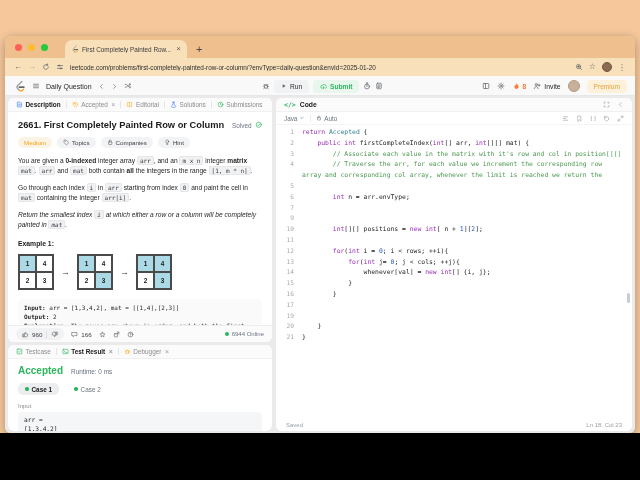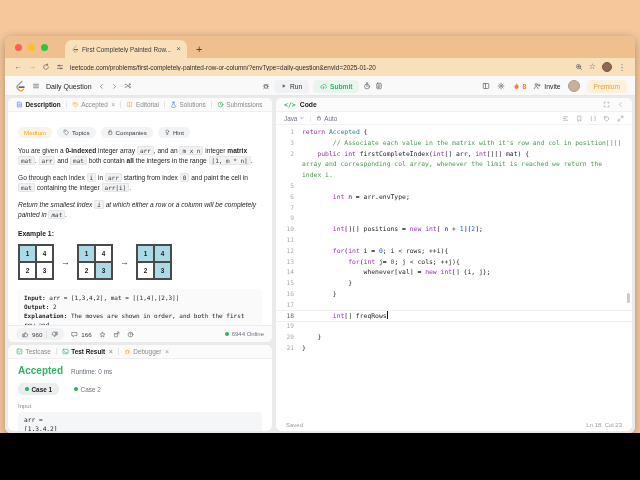--- a/index.html
+++ b/index.html
@@ -316,20 +316,32 @@
               <span class="ic ti" style="color: rgb(45, 181, 93);">
                 <svg viewBox="0 0 16 16" fill="none" stroke="currentColor" stroke-width="1.4" stroke-linecap="round" stroke-linejoin="round">
                   <circle cx="8" cy="8" r="5.5"></circle>
                   <path d="M8 5v3.2l2.2 1.3"></path>
                 </svg>
               </span>
               <span>Submissions</span>
             </span>
           </div>
         <div class="desc-body">
+          <div class="trow">
+            <span class="dtitle">2661. First Completely Painted Row or Column</span>
+            <span class="solved">
+              <span>Solved</span>
+              <span class="ic">
+                  <svg viewBox="0 0 16 16" fill="none" stroke="currentColor" stroke-width="1.4" stroke-linecap="round" stroke-linejoin="round">
+                    <circle cx="8" cy="8" r="5.5"></circle>
+                    <path d="M5.5 8.2l1.8 1.8 3.2-3.8"></path>
+                  </svg>
+                </span>
+            </span>
+          </div>
           <div class="badges" id="badges">
               <span class="badge medium">
                 <span>Medium</span>
               </span>
               <span class="badge">
                 <span class="ic">
                   <svg viewBox="0 0 16 16" fill="none" stroke="currentColor" stroke-width="1.4" stroke-linecap="round" stroke-linejoin="round">
                     <path d="M2.5 7.5V2.5h5L14 9l-5 5z"></path>
                     <circle cx="5.5" cy="5.5" r="1" fill="currentColor" stroke="none"></circle>
                   </svg>
@@ -557,37 +569,36 @@
             <span class="ic tbic">
                 <svg viewBox="0 0 16 16" fill="none" stroke="currentColor" stroke-width="1.4" stroke-linecap="round" stroke-linejoin="round">
                   <path d="M9.5 2.5h4v4M13.3 2.7L9 7M6.5 13.5h-4v-4M2.7 13.3L7 9"></path>
                 </svg>
               </span>
           </span>
         </div>
         <div class="ed-code" id="code-lines">
           <div class="ovmark"></div>
         <div class="crow"><span class="gut">1</span><span class="ctext"><span class="tk-k">return</span><span class="tk-p"> </span><span class="tk-t">Accepted</span><span class="tk-p"> {</span></span></div>
+            <div class="crow"><span class="gut">2</span><span class="ctext"><span class="tk-p">    </span><span class="tk-k">public</span><span class="tk-p"> </span><span class="tk-k">int</span><span class="tk-p"> firstCompleteIndex(</span><span class="tk-k">int</span><span class="tk-p">[] arr, </span><span class="tk-k">int</span><span class="tk-p">[][] mat) {</span></span></div>
             <div class="crow"><span class="gut">3</span><span class="ctext"><span class="tk-c">        // Associate each value in the matrix with it's row and col in position[][]</span></span></div>
-            <div class="crow"><span class="gut">2</span><span class="ctext"><span class="tk-p">    </span><span class="tk-k">public</span><span class="tk-p"> </span><span class="tk-k">int</span><span class="tk-p"> firstCompleteIndex(</span><span class="tk-k">int</span><span class="tk-p">[] arr, </span><span class="tk-k">int</span><span class="tk-p">[][] mat) {</span></span></div>
+            <div class="crow"><span class="gut">4</span><span class="ctext"><span class="tk-c">        // Traverse the arr, for each value we increment the corresponding row</span></span></div>
             <div class="crow"><span class="gut"></span><span class="ctext"><span class="tk-c">array and corresponding col array, whenever the limit is reached we return the</span></span></div>
-            <div class="crow"><span class="gut"></span><span class="ctext"><span class="tk-c">index i.</span></span></div>
             <div class="crow"><span class="gut">5</span><span class="ctext"></span></div>
             <div class="crow"><span class="gut">6</span><span class="ctext"><span class="tk-p">        </span><span class="tk-k">int</span><span class="tk-p"> n = arr.envType;</span></span></div>
             <div class="crow"><span class="gut">7</span><span class="ctext"></span></div>
             <div class="crow"><span class="gut">9</span><span class="ctext"></span></div>
             <div class="crow"><span class="gut">10</span><span class="ctext"><span class="tk-p">        </span><span class="tk-k">int</span><span class="tk-p">[][] positions = </span><span class="tk-k">new</span><span class="tk-p"> </span><span class="tk-k">int</span><span class="tk-p">[ n + </span><span class="tk-n">1</span><span class="tk-p">][</span><span class="tk-n">2</span><span class="tk-p">];</span></span></div>
             <div class="crow"><span class="gut">11</span><span class="ctext"></span></div>
             <div class="crow"><span class="gut">12</span><span class="ctext"><span class="tk-p">        </span><span class="tk-k">for</span><span class="tk-p">(</span><span class="tk-k">int</span><span class="tk-p"> i = </span><span class="tk-n">0</span><span class="tk-p">; i &lt; rows; ++i){</span></span></div>
             <div class="crow"><span class="gut">13</span><span class="ctext"><span class="tk-p">            </span><span class="tk-k">for</span><span class="tk-p">(</span><span class="tk-k">int</span><span class="tk-p"> j= </span><span class="tk-n">0</span><span class="tk-p">; j &lt; cols; ++j){</span></span></div>
             <div class="crow"><span class="gut">14</span><span class="ctext"><span class="tk-p">                whenever[val] = </span><span class="tk-k">new</span><span class="tk-p"> </span><span class="tk-k">int</span><span class="tk-p">[] {i, j};</span></span></div>
             <div class="crow"><span class="gut">15</span><span class="ctext"><span class="tk-p">            }</span></span></div>
             <div class="crow"><span class="gut">16</span><span class="ctext"><span class="tk-p">        }</span></span></div>
             <div class="crow"><span class="gut">17</span><span class="ctext"></span></div>
-            <div class="crow cur"><span class="gut">18</span><span class="ctext"><span class="tk-p">        </span><span class="tk-k">int</span><span class="tk-p">[] freqRows</span><span class="caret"></span></span></div>
             <div class="crow"><span class="gut">19</span><span class="ctext"></span></div>
             <div class="crow"><span class="gut">20</span><span class="ctext"><span class="tk-p">    }</span></span></div>
             <div class="crow"><span class="gut">21</span><span class="ctext"><span class="tk-p">}</span></span></div>
           </div>
         <div class="ed-status">
           <span>Saved</span>
           <span class="lncol">Ln 18, Col 23</span>
         </div>
       </div>
 

